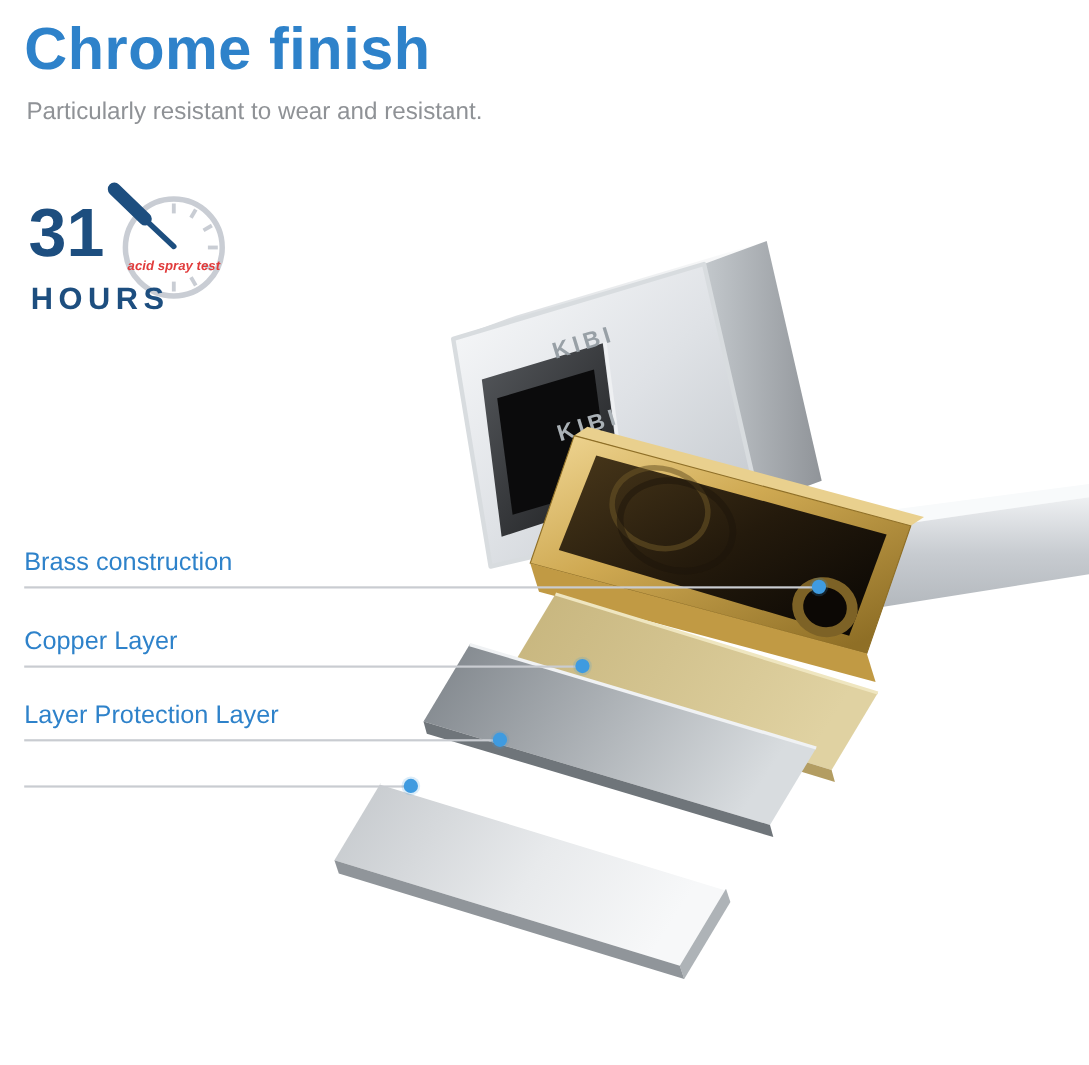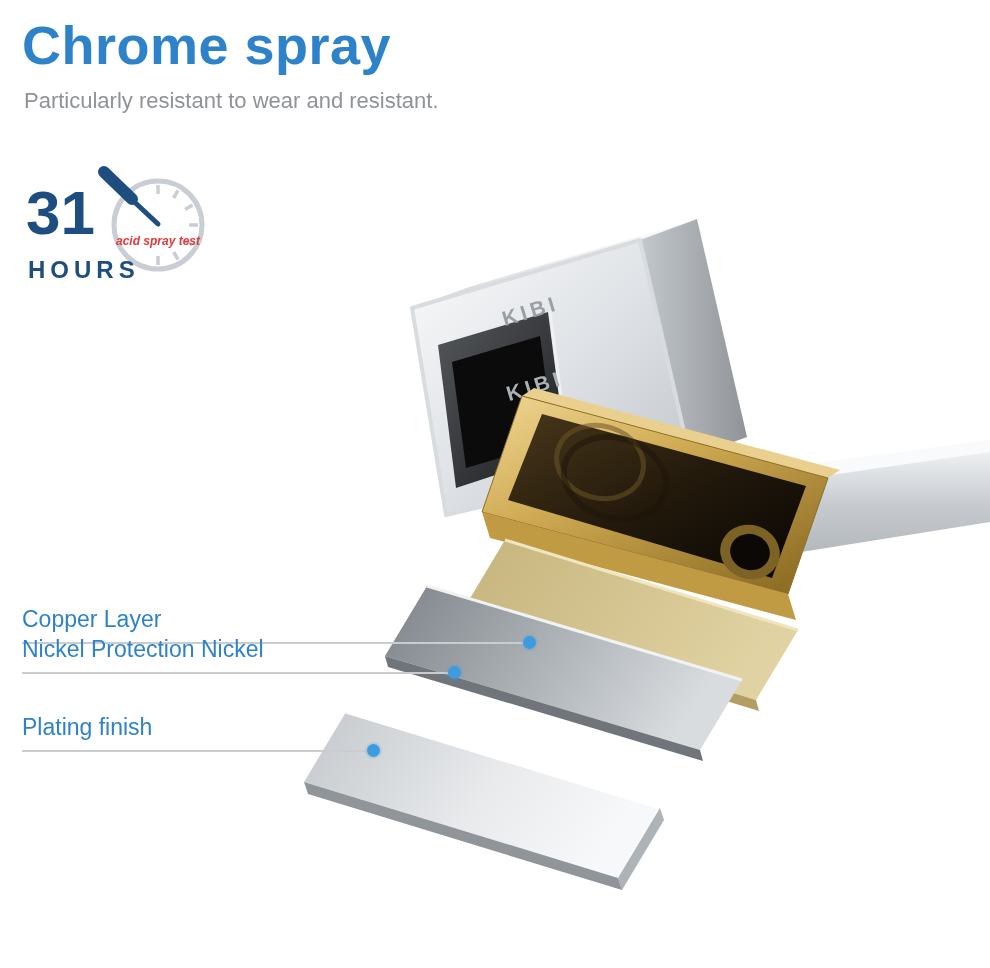--- a/index.html
+++ b/index.html
@@ -18,37 +18,37 @@
     position:absolute; left:24px; top:88px; z-index:3;
     font-size:22px; color:#8f9296;
   }
 
   .badge-number {
     position:absolute; left:26px; top:182px; z-index:3;
     font-size:62px; font-weight:bold; color:#1d4e7f; line-height:1;
   }
   .badge-hours {
     position:absolute; left:28px; top:256px; z-index:3;
-    font-size:24px; font-weight:bold; color:#1d4e7f; letter-spacing:5px;
+    font-size:28px; font-weight:bold; color:#1d4e7f; letter-spacing:5px;
   }
   .badge-note {
     position:absolute; left:116px; top:234px; z-index:4;
     font-size:12px; font-style:italic; font-weight:bold; color:#e13b3b;
   }
 
   .annotation { position:absolute; left:22px; z-index:2; }
   .ann-label { color:#2e82ca; font-size:23px; height:26px; margin-bottom:10px; white-space:nowrap; }
   .ann-line { position:relative; height:2px; background:#c9ccd1; }
   .ann-dot {
     position:absolute; right:-6px; top:-6px; width:13px; height:13px;
     border-radius:50%; background:#3f9be0;
     box-shadow:0 0 0 2px rgba(63,155,224,0.18);
   }
   .ann-1 { top:497px; } .ann-1 .ann-line { width:723px; }
-  .ann-2 { top:569px;margin-top:37px; } .ann-2 .ann-line { width:508px; }
+  .ann-2 { top:569px; } .ann-2 .ann-line { width:508px; }
   .ann-3 { top:636px; } .ann-3 .ann-line { width:433px; }
   .ann-4 { top:714px; } .ann-4 .ann-line { width:352px; }
 </style>
 </head>
 <body>
 
 <div class="page">
 
   <svg class="art" viewBox="0 0 990 968">
     <defs>
@@ -159,42 +159,47 @@
 
       <g>
         <path d="M346,712 L660,808 L618,878 L304,782 Z" fill="url(#gPlateC)"></path>
         <path d="M346,712 L660,808" stroke="#ffffff" stroke-width="3" fill="none"></path>
         <path d="M660,808 L664,820 L622,890 L618,878 Z" fill="#aeb3b7"></path>
         <path d="M304,782 L618,878 L622,890 L308,794 Z" fill="#90959a"></path>
       </g>
     </g>
   </svg>
 
-  <div class="title">Chrome spray</div>
+  <div class="title">Chrome finish</div>
   <div class="subtitle">Particularly resistant to wear and resistant.</div>
 
   <div class="badge-number">31</div>
   <div class="badge-hours">HOURS</div>
   <div class="badge-note">acid spray test</div>
 
+  <div class="annotation ann-1">
+    <div class="ann-label">Brass construction</div>
+    <div class="ann-line">
+      <span class="ann-dot"></span>
+    </div>
+  </div>
 
   <div class="annotation ann-2">
     <div class="ann-label">Copper Layer</div>
     <div class="ann-line">
       <span class="ann-dot"></span>
     </div>
   </div>
 
   <div class="annotation ann-3">
-    <div class="ann-label">Nickel Protection Nickel</div>
+    <div class="ann-label">Layer Protection Layer</div>
     <div class="ann-line">
       <span class="ann-dot"></span>
     </div>
   </div>
 
   <div class="annotation ann-4">
-    <div class="ann-label">Plating finish</div>
     <div class="ann-line">
       <span class="ann-dot"></span>
     </div>
   </div>
 
 </div>
 
 </body></html>

